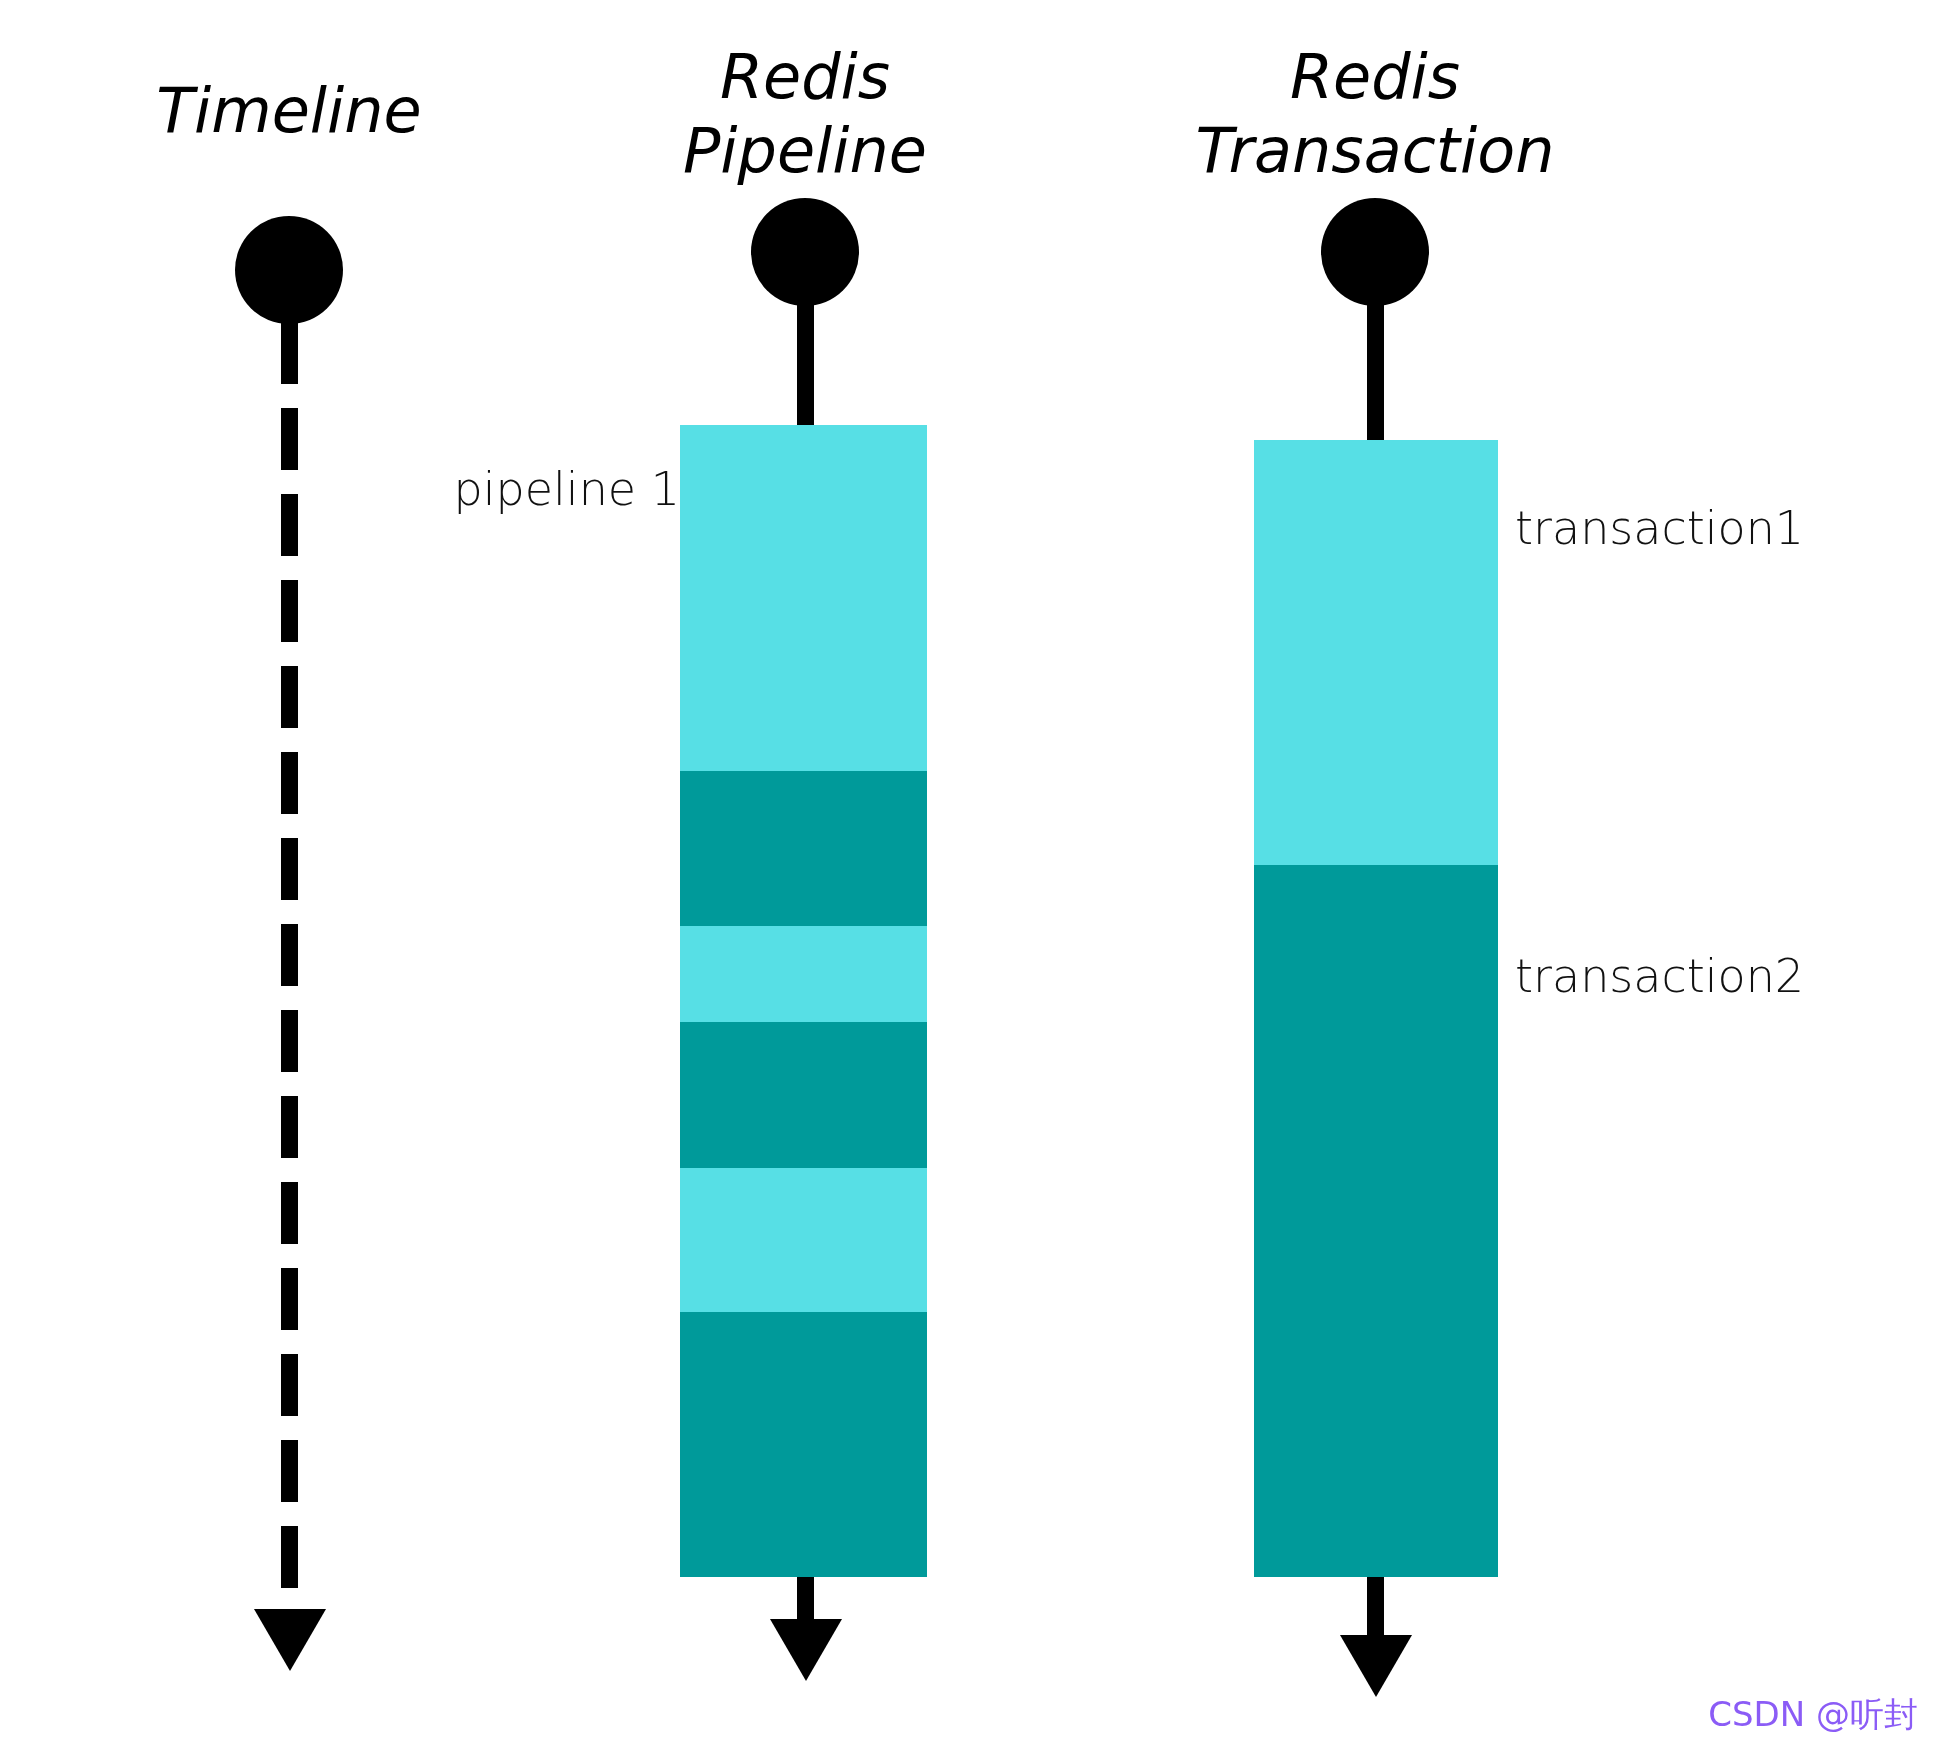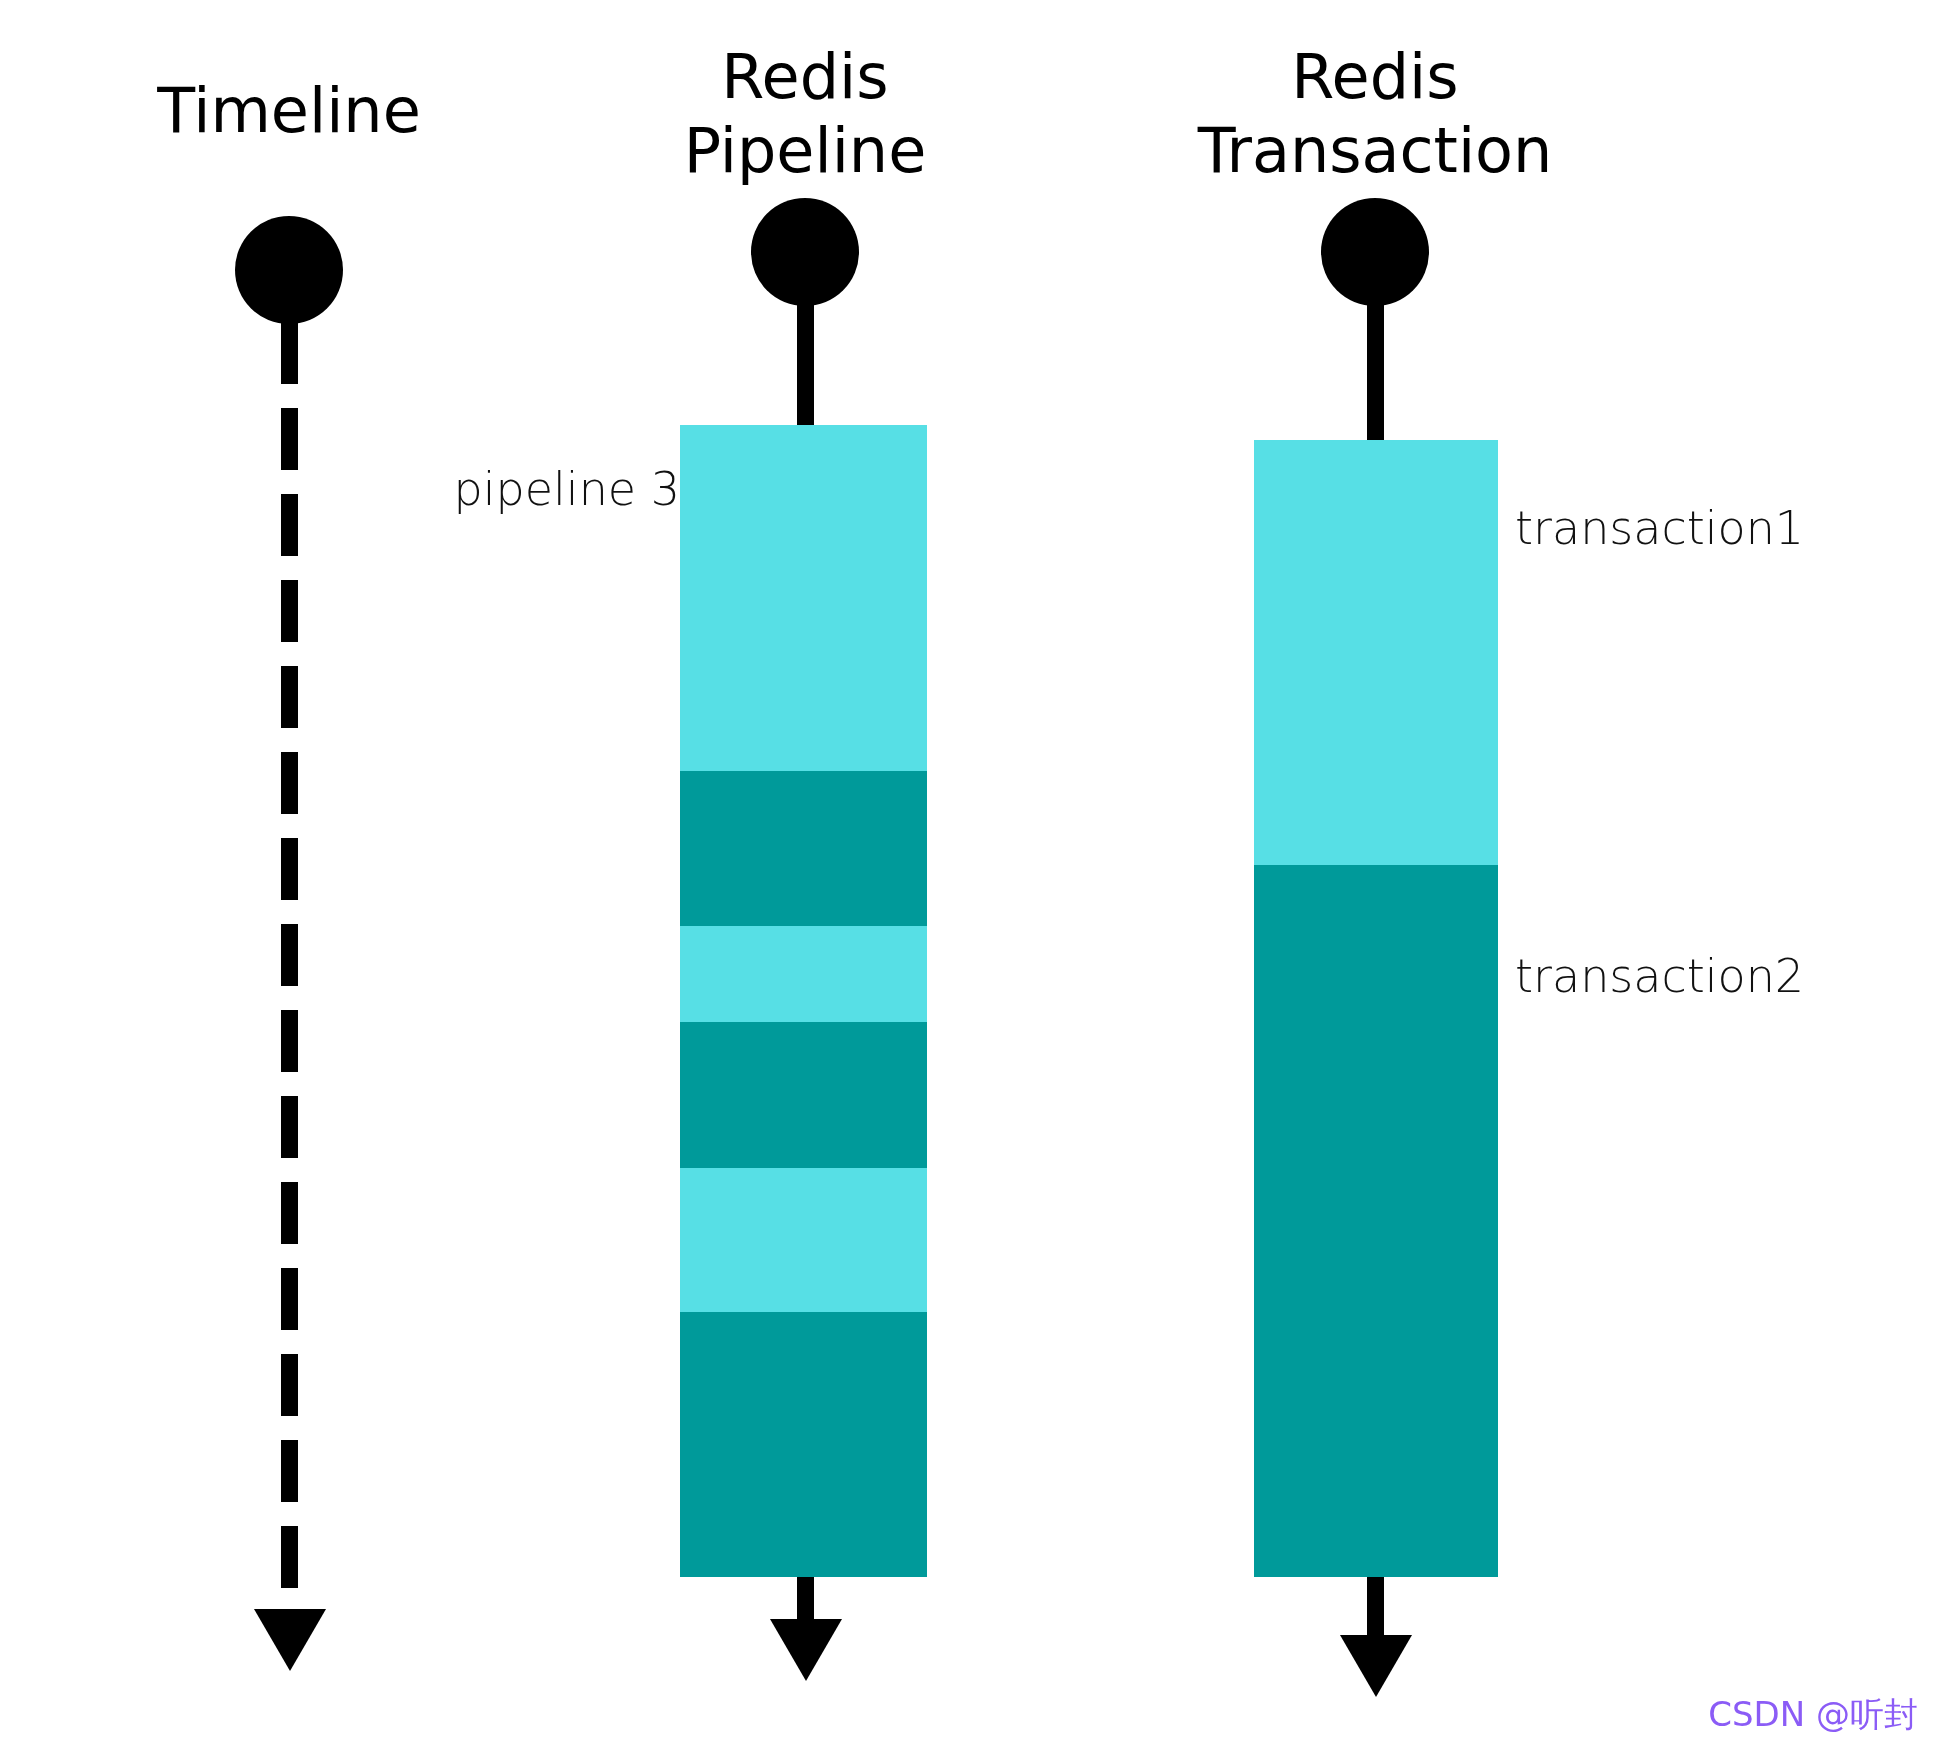--- a/index.html
+++ b/index.html
@@ -22,20 +22,21 @@
   .col-title {
     position: absolute;
     text-align: center;
     color: #000000;
     font-family: "DejaVu Sans", sans-serif;
     font-size: 62px;
     line-height: 74px;
     font-weight: 400;
     letter-spacing: 0px;
     white-space: pre-line;
+    font-style: italic;
   }
   .seg-label {
     position: absolute;
     color: #111111;
     font-family: "DejaVu Sans", sans-serif;
     font-size: 46px;
     line-height: 52px;
     font-weight: 300;
     white-space: nowrap;
   }
@@ -123,21 +124,21 @@
     <div class="bar-seg" style="top:501px; height:96px;  background:#57DFE5;"></div>
     <div class="bar-seg" style="top:597px; height:146px; background:#009A9A;"></div>
     <div class="bar-seg" style="top:743px; height:144px; background:#57DFE5;"></div>
     <div class="bar-seg" style="top:887px; height:265px; background:#009A9A;"></div>
   </div>
 
   <div class="stem" style="left:797px; top:1577px; width:17px; height:50px;"></div>
 
   <div class="arrowhead" style="left:770px; top:1619px;"></div>
 
-  <div class="seg-label right" style="left:280px; top:463px; width:400px;">pipeline 3</div>
+  <div class="seg-label right" style="left:280px; top:463px; width:400px;">pipeline 1</div>
 
 
   <div class="col-title" style="left:1175px; top:40px; width:400px;">Redis
 Transaction</div>
 
   <div class="dot" style="left:1321px; top:198px; width:108px; height:108px;"></div>
 
   <div class="stem" style="left:1367px; top:300px; width:17px; height:145px;"></div>
 
   <div class="stem" style="left:1367px; top:440px; width:17px; height:1140px; opacity:0.25;"></div>

